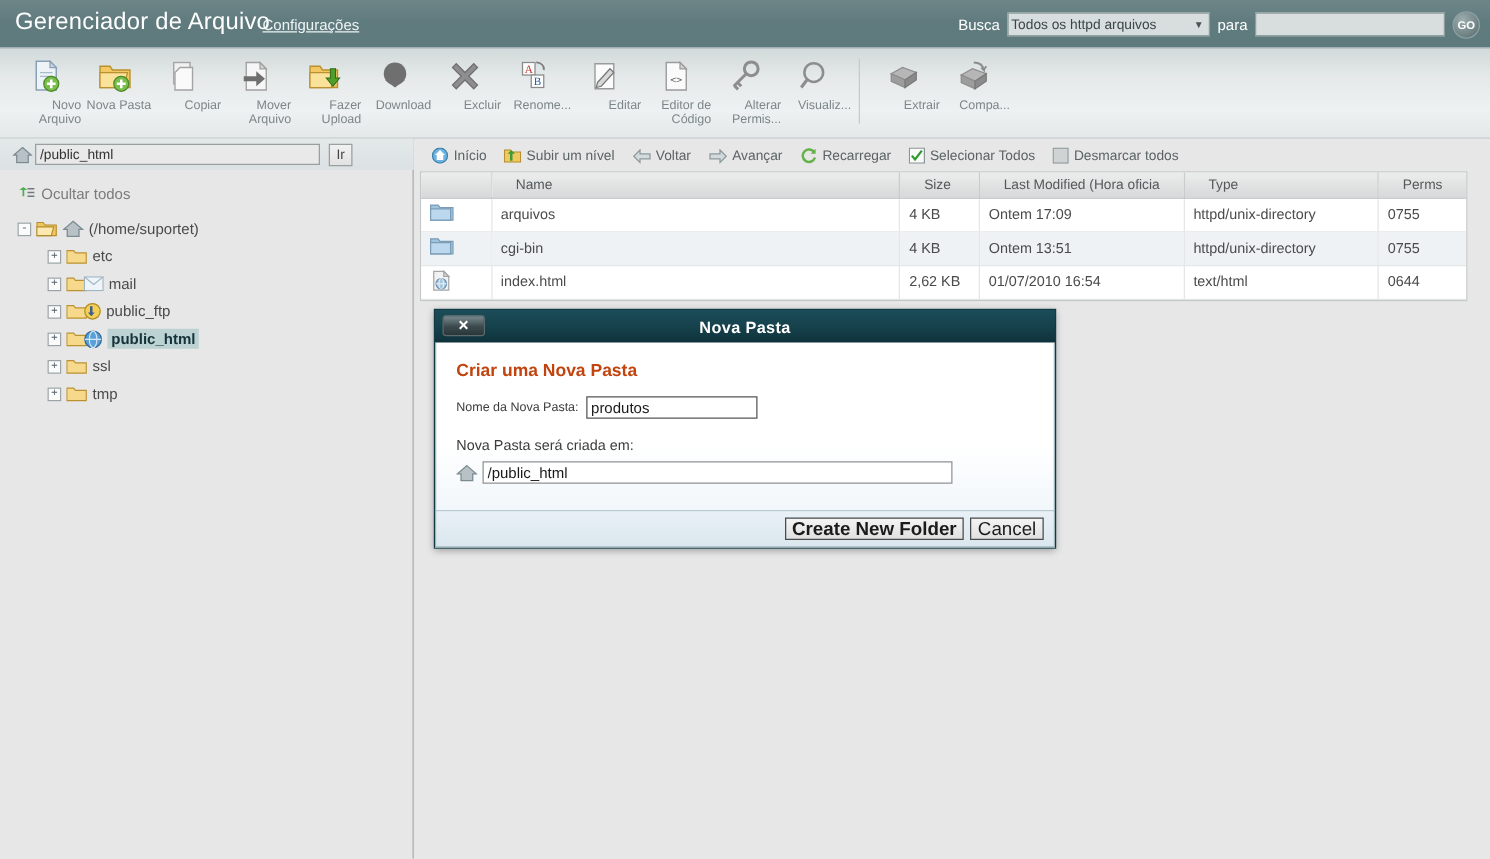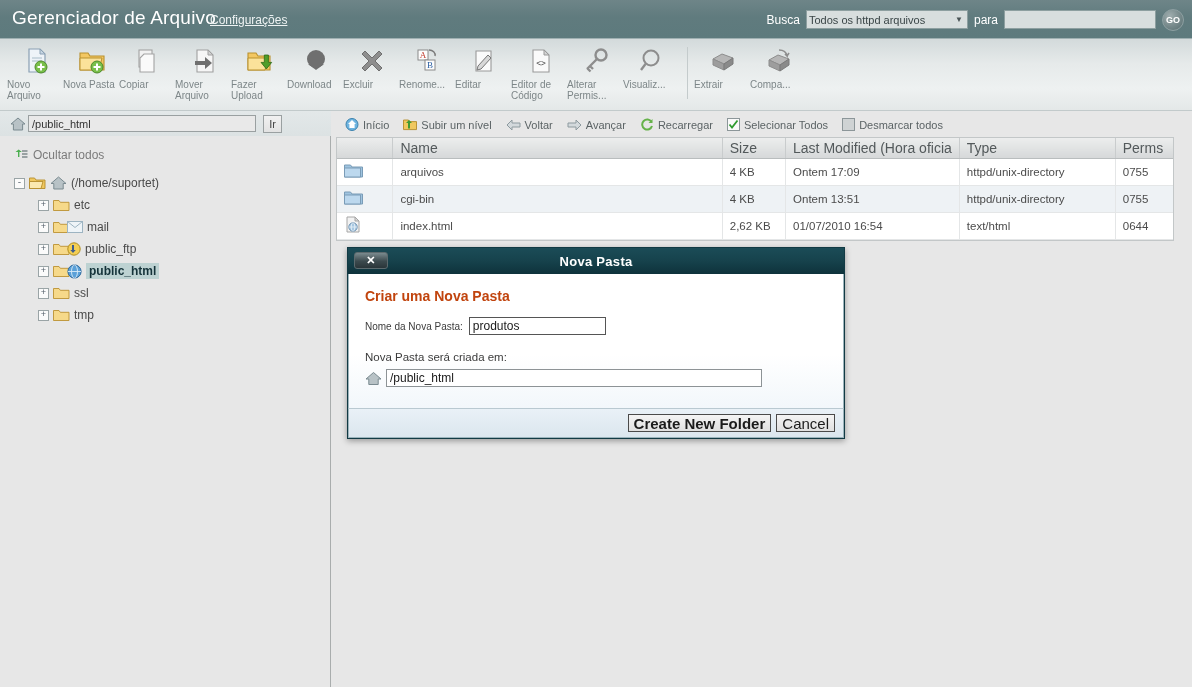--- a/index.html
+++ b/index.html
@@ -61,21 +61,21 @@
     border-bottom: 1px solid #c2cacb;
     display: flex; align-items: flex-start; padding-left: 8px; padding-top: 4px;
   }
   .tool {
     width: 56px; min-height: 62px;
     display: flex; flex-direction: column; align-items: center;
     padding-top: 3px; cursor: pointer;
   }
   .tool .tico { height: 30px; display:flex; align-items:center; justify-content:center; }
   .tool .tlabel {
-    margin-top: 3px; font-size: 10px; color: #7d8688; text-align: left;
+    margin-top: 3px; font-size: 10px; color: #7d8688; text-align: right;
     line-height: 11px; width: 58px;
   }
   .tool-sep {
     width: 1px; height: 52px; margin: 4px 7px 0 7px;
     background: #c4cbcc;
   }
 
   
   .leftpanel {
     position: absolute; left: 0; top: 111px; width: 331px; height: 576px;
@@ -134,22 +134,22 @@
   }
   .navitem { display: flex; align-items: center; gap: 4px; padding: 0 5px; cursor: pointer; }
 
   .filetable {
     position: absolute; left: 4px; top: 26px; width: 838px;
     background: #ffffff; border: 1px solid #c3c7c8;
     border-collapse: collapse;
   }
   .filetable table { width: 100%; border-collapse: collapse; }
   .filetable th {
-    height: 20px; font-size: 14px; font-weight: normal; color: #53595b;
-    text-align: left; padding: 0 7px;
+    height: 20px; font-size: 11px; font-weight: normal; color: #53595b;
+    text-align: left; padding: 0 19px;
     background: linear-gradient(to bottom, #eceded 0%, #e1e3e3 50%, #d6d8d9 100%);
     border-right: 1px solid #c9cccd; border-bottom: 1px solid #b9bdbe;
     white-space: nowrap; overflow: hidden;
   }
   .filetable td {
     height: 27px; font-size: 11.5px; color: #4b4b4b;
     padding: 0 7px; border-right: 1px solid #e4e6e7;
     border-bottom: 1px solid #e4e6e7;
     white-space: nowrap; overflow: hidden;
   }

